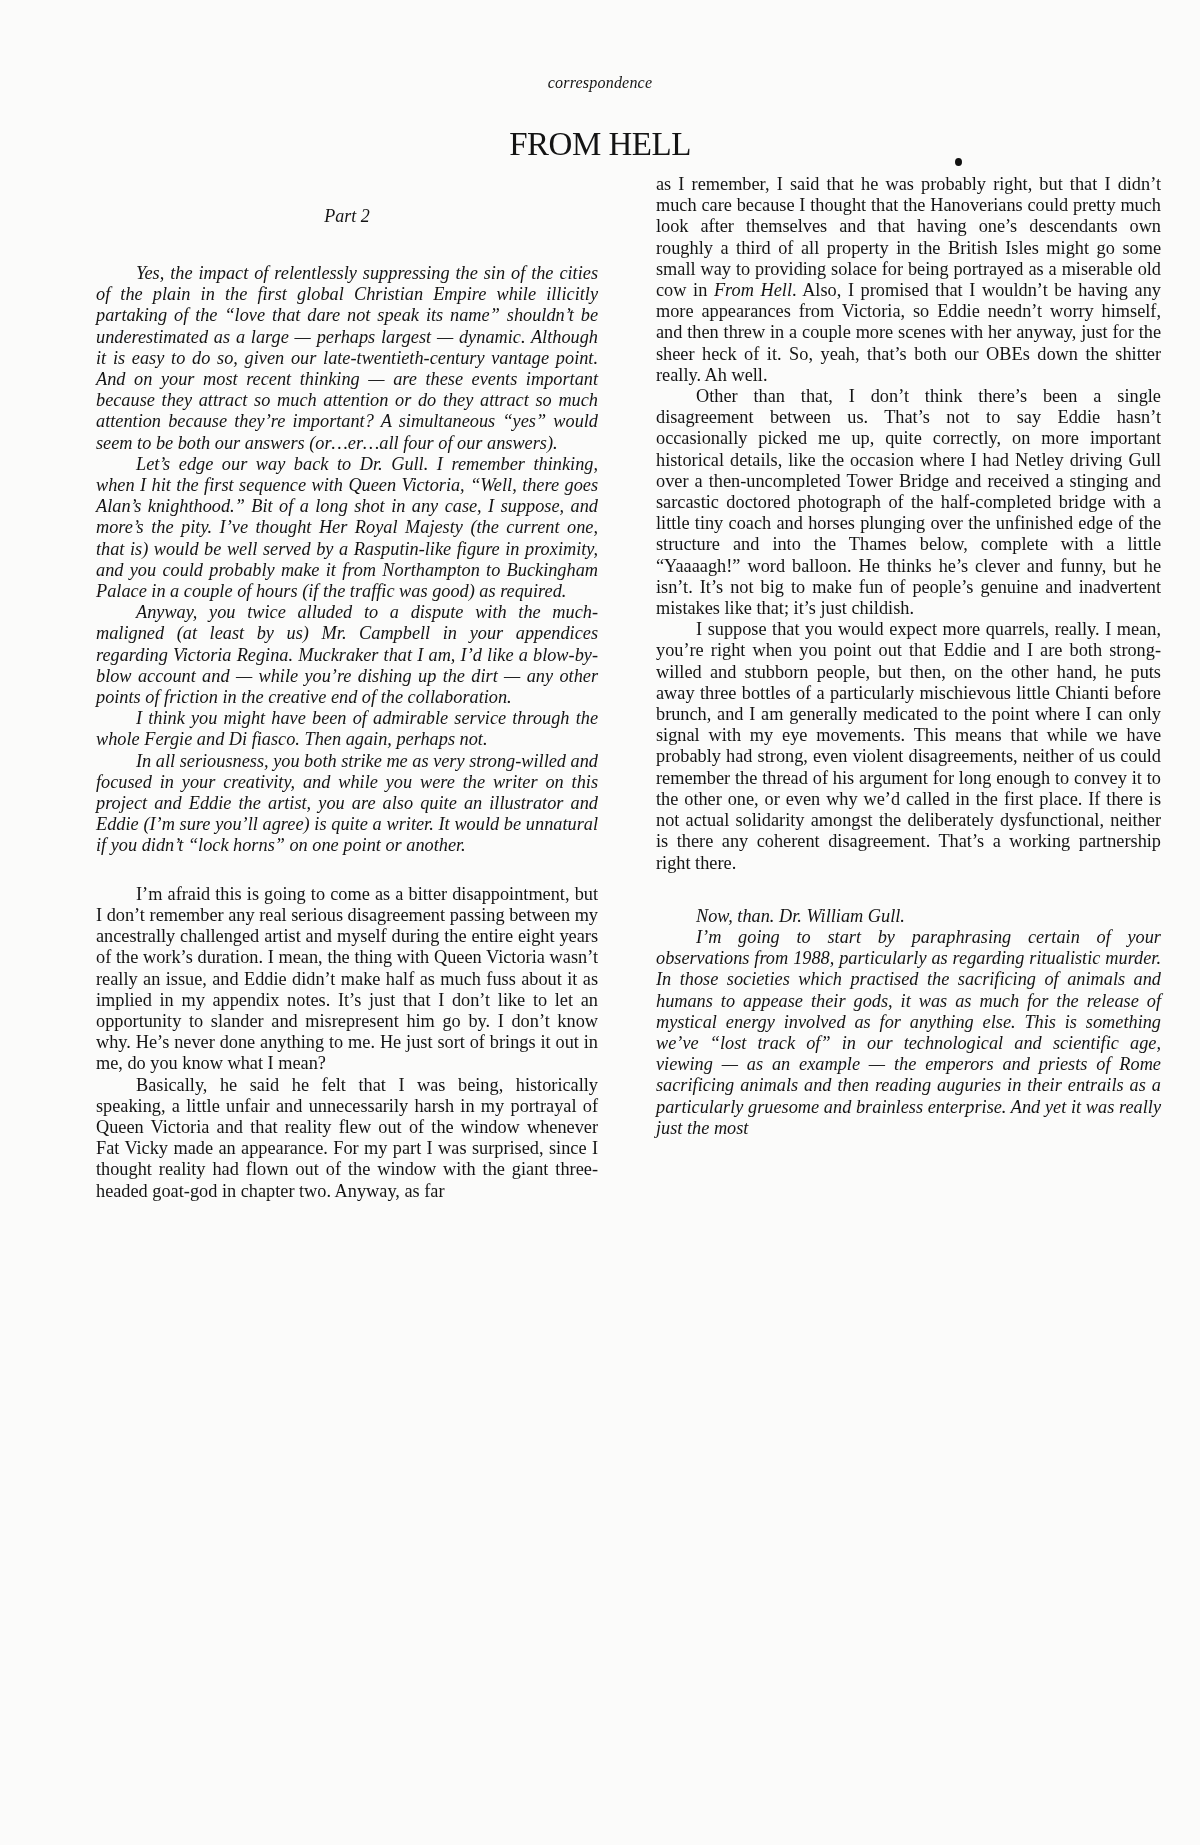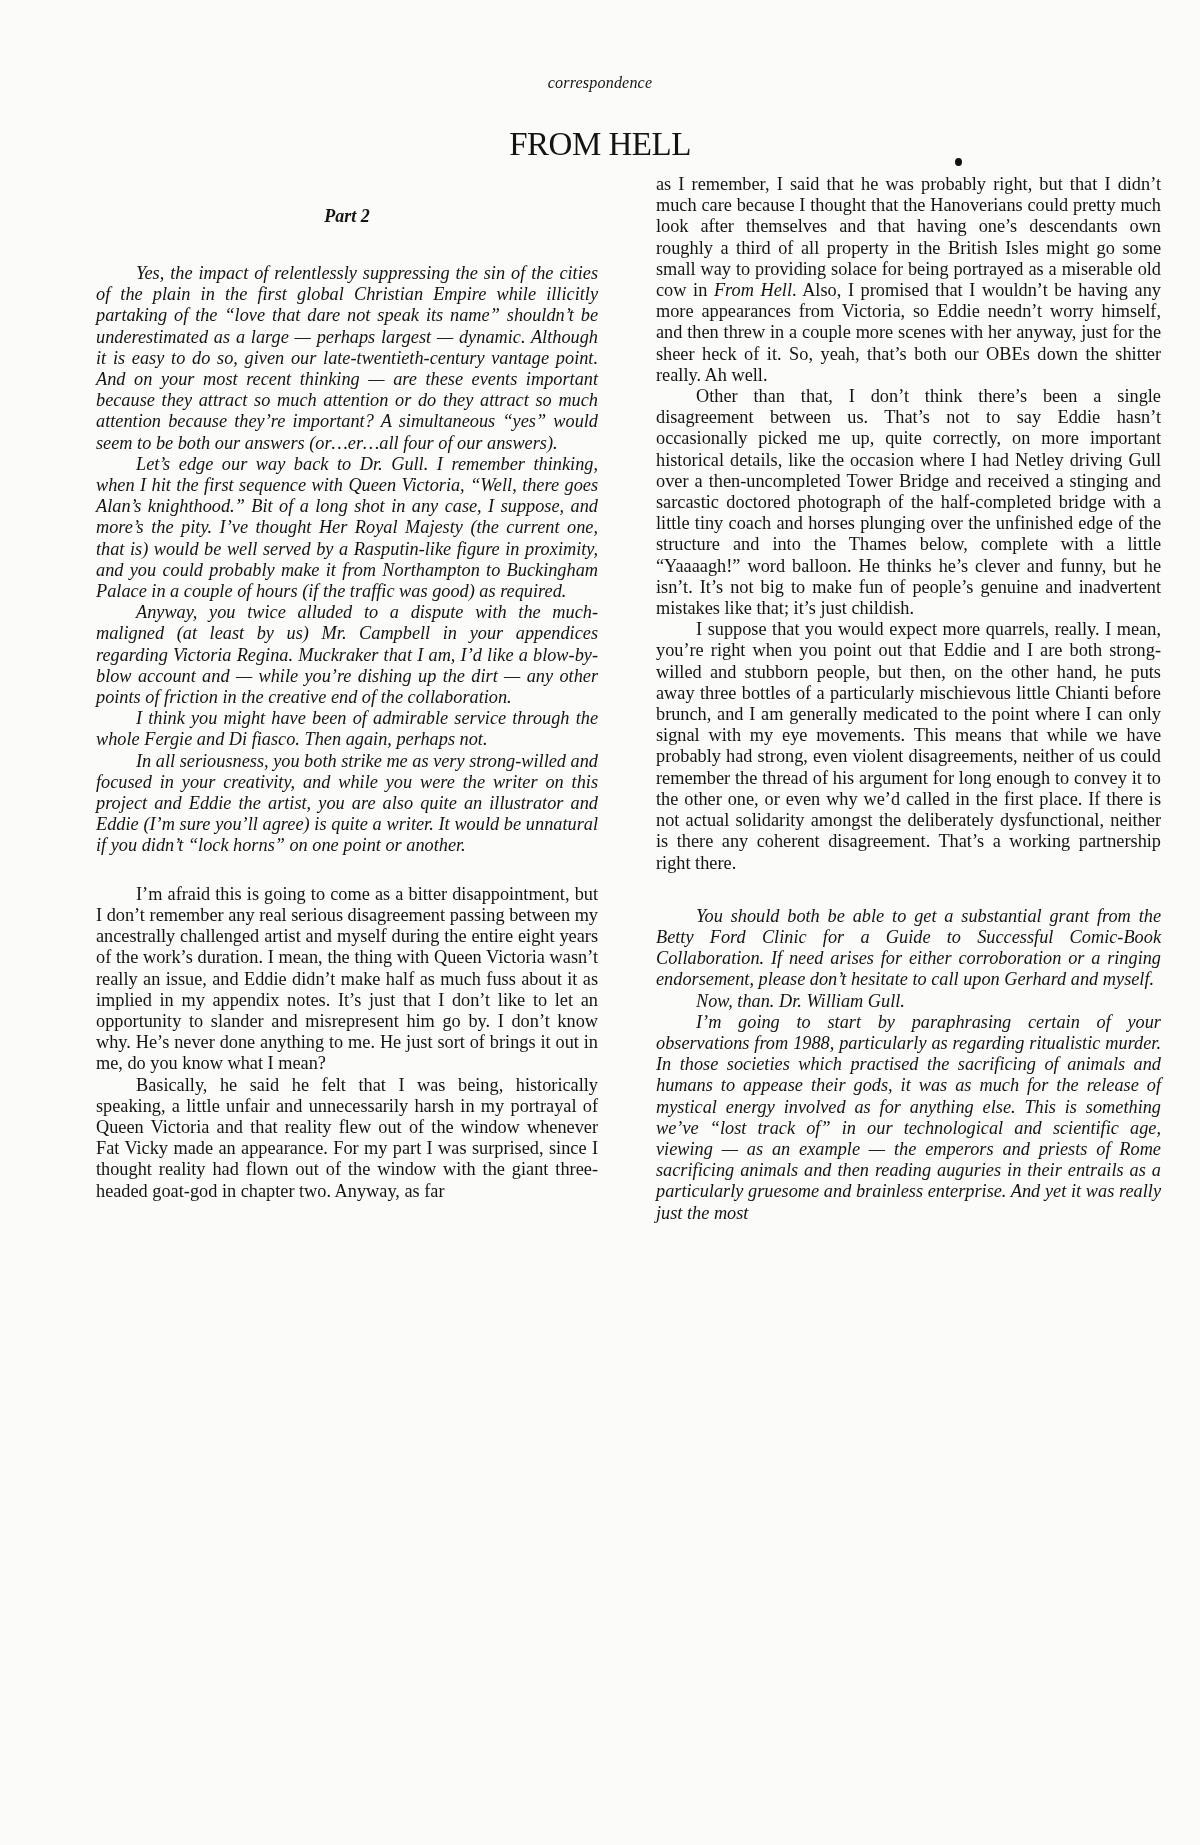--- a/index.html
+++ b/index.html
@@ -57,21 +57,21 @@
     width: 502px;
   }
   .right-col {
     left: 656px;
     top: 174px;
     width: 505px;
   }
   .part-heading {
     text-align: center;
     font-style: italic;
-    font-weight: bold;
+    font-weight: normal;
     font-size: 18px;
     margin: 0 0 36px 0;
     line-height: 21px;
   }
   .section-gap { height: 27px; }
   .section-gap-r { height: 32px; }
   .bullet {
     position: absolute;
     left: 955px;
     top: 158px;
@@ -112,19 +112,18 @@
   <div class="col right-col">
     <div>
       <p class="noindent"><span>as I remember, I said that he was probably right, but that I didn’t much care because I thought that the Hanoverians could pretty much look after themselves and that having one’s descendants own roughly a third of all property in the British Isles might go some small way to providing solace for being portrayed as a miser­able old cow in </span><span class="it">From Hell</span><span>. Also, I promised that I wouldn’t be having any more appearances from Victo­ria, so Eddie needn’t worry himself, and then threw in a couple more scenes with her anyway, just for the sheer heck of it. So, yeah, that’s both our OBEs down the shitter really. Ah well.</span></p>
       <p>Other than that, I don’t think there’s been a single disagreement between us. That’s not to say Eddie hasn’t occasionally picked me up, quite correctly, on more important historical details, like the occasion where I had Netley driving Gull over a then-uncompleted Tower Bridge and received a stinging and sarcastic doctored photograph of the half-completed bridge with a little tiny coach and horses plunging over the unfinished edge of the structure and into the Thames below, complete with a little “Yaaaagh!” word balloon.  He thinks he’s clever and funny, but he isn’t. It’s not big to make fun of people’s genuine and inad­vertent mistakes like that; it’s just childish.</p>
       <p>I suppose that you would expect more quarrels, really. I mean, you’re right when you point out that Eddie and I are both strong-willed and stubborn peo­ple, but then, on the other hand, he puts away three bottles of a particularly mischievous little Chianti be­fore brunch, and I am generally medicated to the point where I can only signal with my eye movements.  This means that while we have probably had strong, even violent disagreements, neither of us could remember the thread of his argument for long enough to convey it to the other one, or even why we’d called in the first place. If there is not actual solidarity amongst the de­liberately dysfunctional, neither is there any coherent disagreement. That’s a working partnership right there.</p>
     </div>
 
     <div class="section-gap-r"></div>
 
     <div>
-      <p class="it">You should both be able to get a substantial grant from the Betty Ford Clinic for a Guide to Successful Comic-Book Collaboration. If need arises for either corroboration or a ringing endorsement, please don’t hesitate to call upon Gerhard and myself.</p>
       <p class="it">Now, than.  Dr. William Gull.</p>
       <p class="it">I’m going to start by paraphrasing certain of your observations from 1988, particularly as regarding ritualistic murder. In those societies which practised the sacrificing of animals and humans to appease their gods, it was as much for the release of mystical energy involved as for anything else. This is something we’ve “lost track of” in our technological and scientific age, viewing — as an example — the emperors and priests of Rome sacrificing animals and then reading auguries in their entrails as a particularly gruesome and brain­less enterprise.  And yet it was really just the most</p>
     </div>
   </div>
 
 </div>
 
 </body></html>

